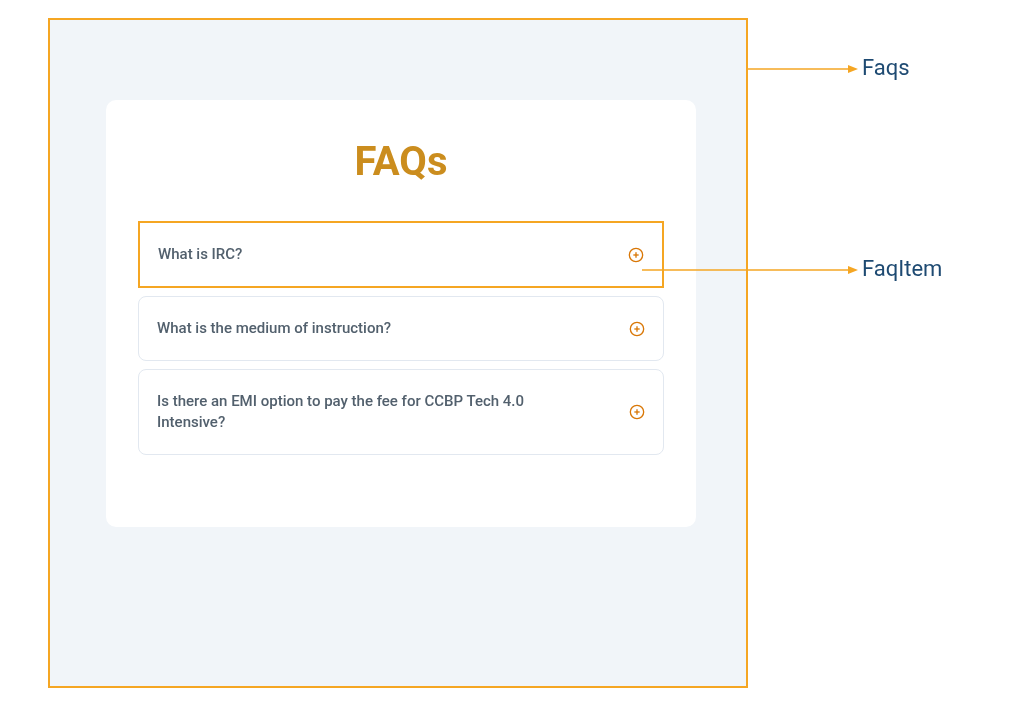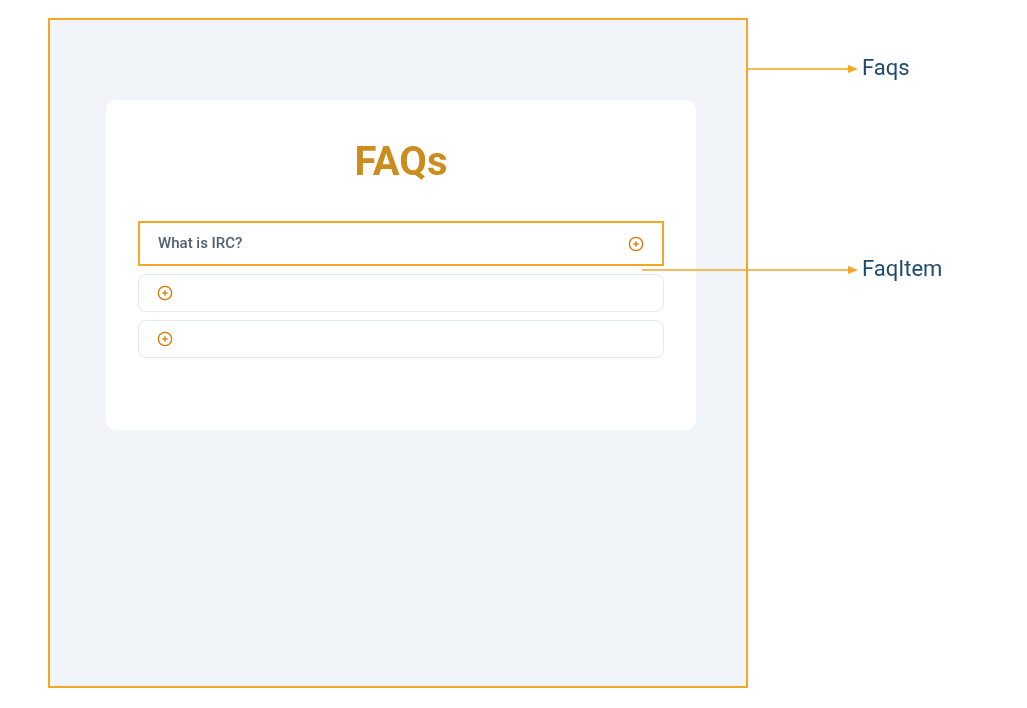--- a/index.html
+++ b/index.html
@@ -36,21 +36,21 @@
       text-align: center;
       font-size: 40px;
       font-weight: 700;
       color: #cb8d1e;
       margin-bottom: 36px;
       margin-top: 6px;
     }
     .faq-item {
       border: 1px solid #e2e8f0;
       border-radius: 8px;
-      padding: 10px 18px;
+      padding: 21px 18px;
       margin-bottom: 8px;
       display: flex;
       justify-content: space-between;
       align-items: center;
       cursor: pointer;
       gap: 40px;
     }
     .faq-item.highlighted {
       border: 2px solid #f5a623;
       border-radius: 0;
@@ -99,27 +99,29 @@
     <div id="faq-list">
         <div class="faq-item highlighted">
           <div class="faq-question">What is IRC?</div>
           <div class="plus-icon"><svg viewBox="0 0 24 24" fill="none" stroke="#d97706" stroke-width="2">
   <circle cx="12" cy="12" r="10"></circle>
   <line x1="12" y1="8" x2="12" y2="16"></line>
   <line x1="8" y1="12" x2="16" y2="12"></line>
 </svg></div>
         </div>
         <div class="faq-item">
+          <div class="faq-question">What is the medium of instruction?</div>
           <div class="plus-icon"><svg viewBox="0 0 24 24" fill="none" stroke="#d97706" stroke-width="2">
   <circle cx="12" cy="12" r="10"></circle>
   <line x1="12" y1="8" x2="12" y2="16"></line>
   <line x1="8" y1="12" x2="16" y2="12"></line>
 </svg></div>
         </div>
         <div class="faq-item">
+          <div class="faq-question">Is there an EMI option to pay the fee for CCBP Tech 4.0 Intensive?</div>
           <div class="plus-icon"><svg viewBox="0 0 24 24" fill="none" stroke="#d97706" stroke-width="2">
   <circle cx="12" cy="12" r="10"></circle>
   <line x1="12" y1="8" x2="12" y2="16"></line>
   <line x1="8" y1="12" x2="16" y2="12"></line>
 </svg></div>
         </div>
       </div>
   </div>
 </div>
 

